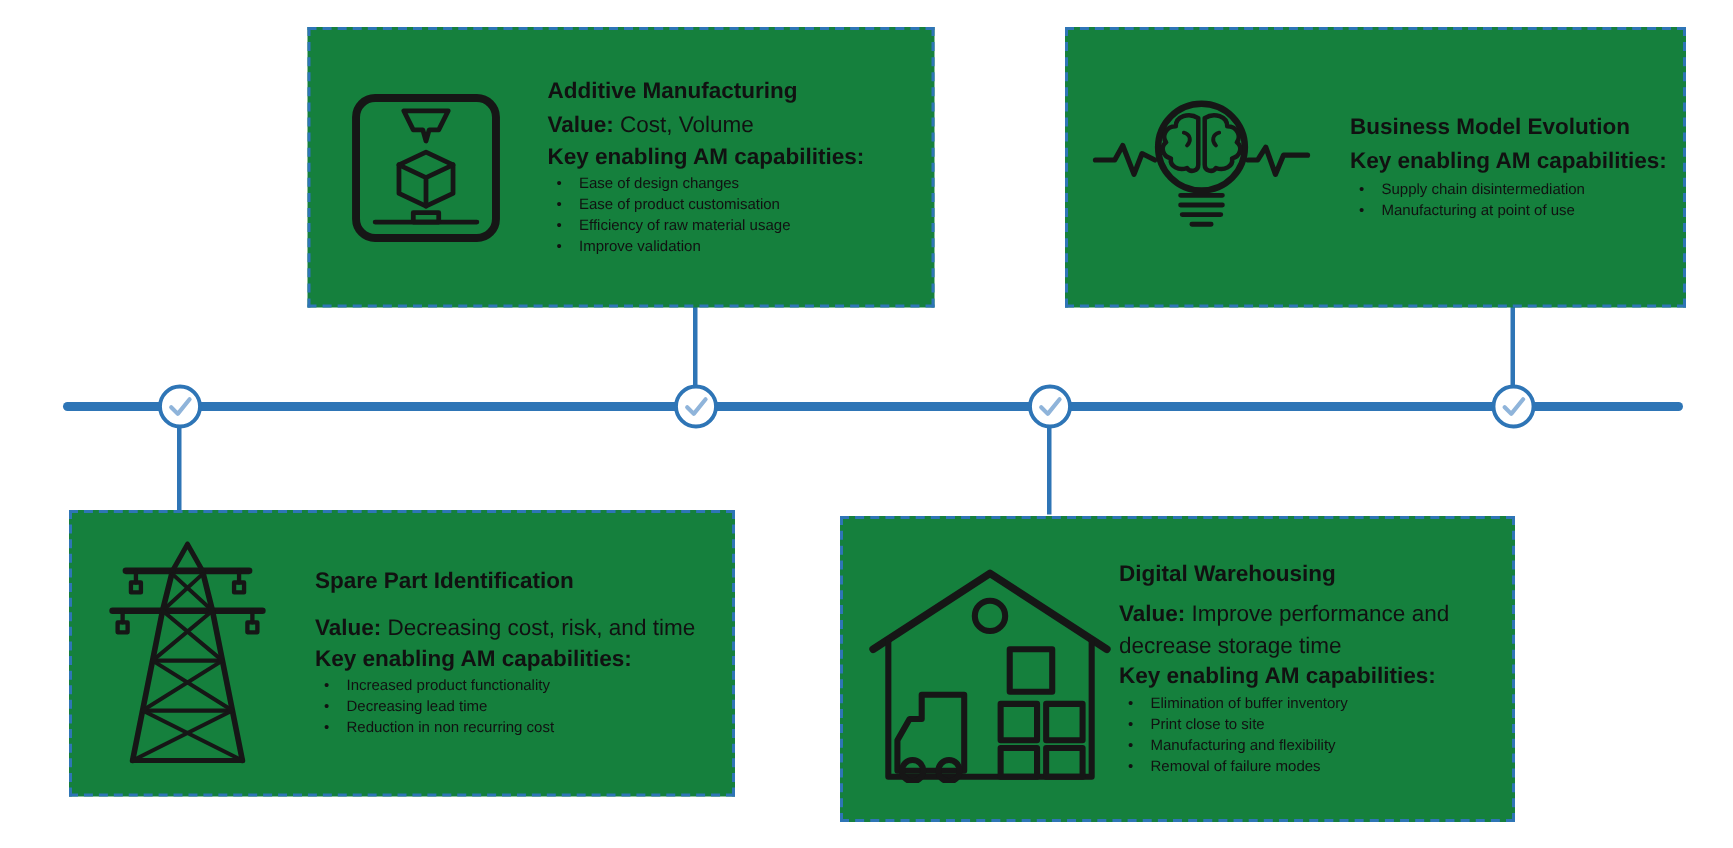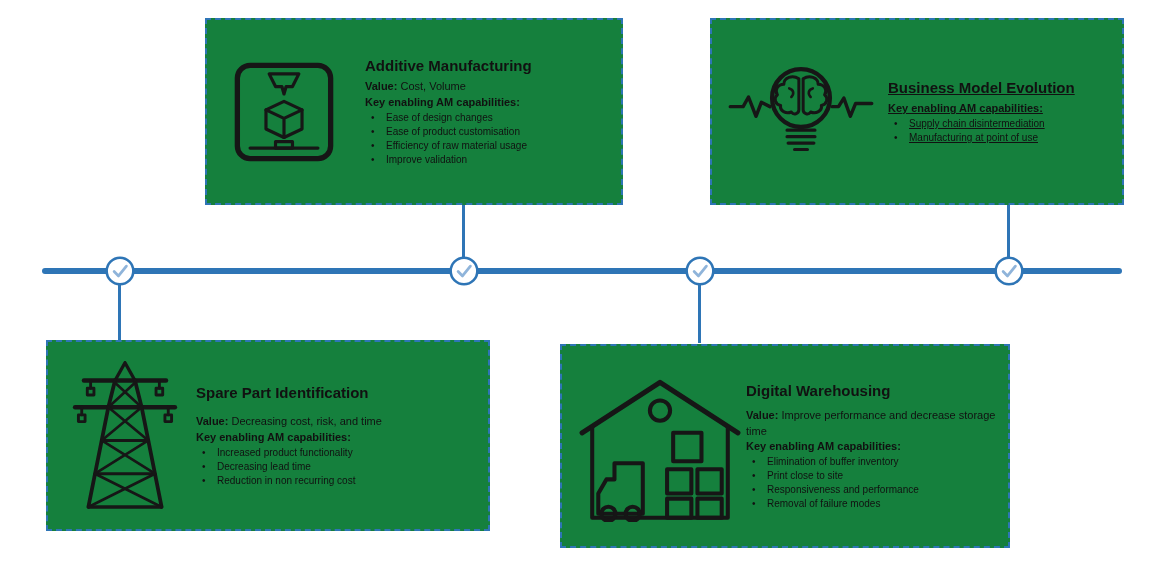--- a/index.html
+++ b/index.html
@@ -22,33 +22,33 @@
 
   .milestone{position:absolute;top:255px;width:32px;height:32px;}
   .m-1{left:104px;} .m-2{left:448px;} .m-3{left:684px;} .m-4{left:993px;}
   .milestone svg{width:32px;height:32px;display:block;}
   .milestone .ring{fill:#ffffff;stroke:var(--accent);stroke-width:2.4;}
   .milestone .tick{fill:none;stroke:var(--tick);stroke-width:2.6;stroke-linecap:round;stroke-linejoin:round;}
 
   
   .card{position:absolute;border:2px dashed var(--accent);background:#15803d;display:flex;align-items:center;}
   .card-am{left:205px;top:18px;width:418px;height:187px;padding:10px 12px 10px 24px;gap:28px;}
-  .card-bm{left:710px;top:18px;width:414px;height:187px;padding:10px 10px 10px 14px;gap:12px;text-decoration:underline;}
-  .card-sp{left:46px;top:340px;width:444px;height:191px;padding:10px 12px 10px 16px;gap:10px;}
+  .card-bm{left:710px;top:18px;width:414px;height:187px;padding:10px 10px 10px 14px;gap:24px;}
+  .card-sp{left:46px;top:340px;width:444px;height:191px;padding:10px 12px 10px 16px;gap:24px;}
   .card-dw{left:560px;top:344px;width:450px;height:204px;padding:10px 12px 10px 12px;}
 
   .icon-wrap{flex:0 0 auto;display:flex;align-items:center;justify-content:center;color:var(--ink);}
   .icon-wrap svg{display:block;}
   .line-ic{fill:none;stroke:currentColor;stroke-linecap:round;stroke-linejoin:round;}
 
   .card-text{flex:1 1 auto;min-width:0;}
   .title{font-weight:bold;font-size:15px;line-height:1.35;margin-bottom:3px;}
   .card-sp .title{margin-bottom:11px;}
   .card-dw .title{margin-bottom:7px;}
-  .line{font-size:11px;line-height:1.38;}
+  .line{font-size:15px;line-height:1.38;}
   .b{font-weight:bold;}
   ul.caps{list-style:none;margin-top:1px;}
   ul.caps li{font-size:10px;line-height:1.4;padding-left:21px;position:relative;}
   ul.caps li::before{content:"\2022";position:absolute;left:6px;top:0;}
 </style>
 </head>
 <body>
 
 <div class="canvas">
 
@@ -177,19 +177,19 @@
         <circle class="line-ic" cx="58" cy="142" r="7" stroke-width="4" fill="#ffffff"></circle>
       </svg>
     </div>
     <div class="card-text">
       <h3 class="title">Digital Warehousing</h3>
       <p class="line"><span class="b">Value:</span> <span>Improve performance and decrease storage time</span></p>
       <p class="line b">Key enabling AM capabilities:</p>
       <ul class="caps">
         <li>Elimination of buffer inventory</li>
         <li>Print close to site</li>
-        <li>Responsiveness and performance</li>
+        <li>Manufacturing and flexibility</li>
         <li>Removal of failure modes</li>
       </ul>
     </div>
   </section>
 
 </div>
 
 </body></html>

